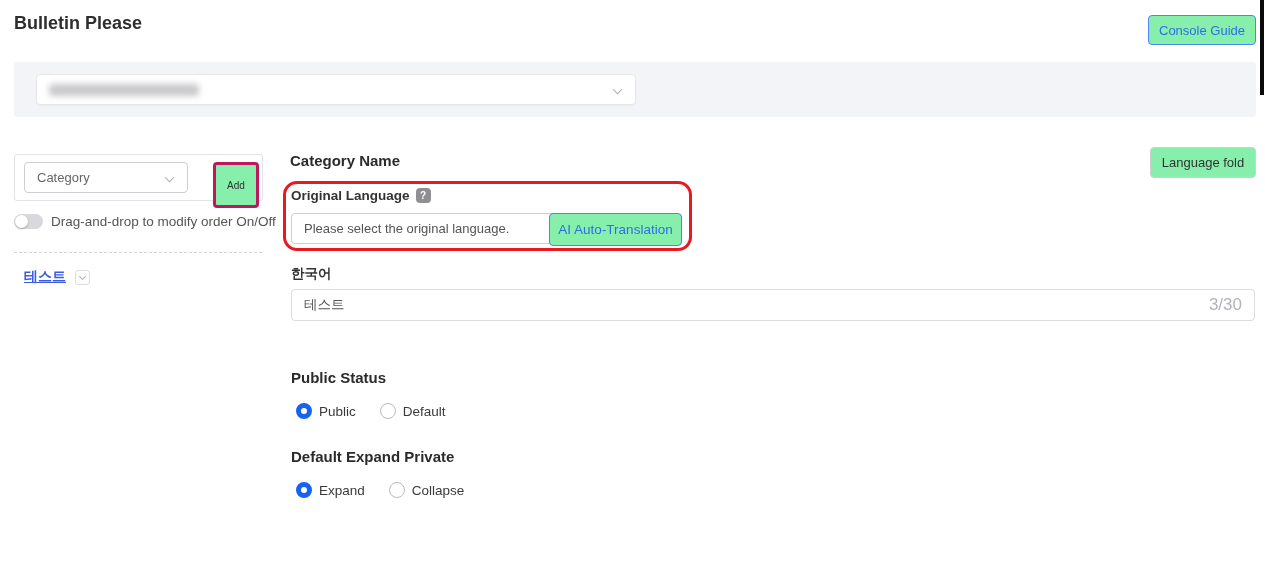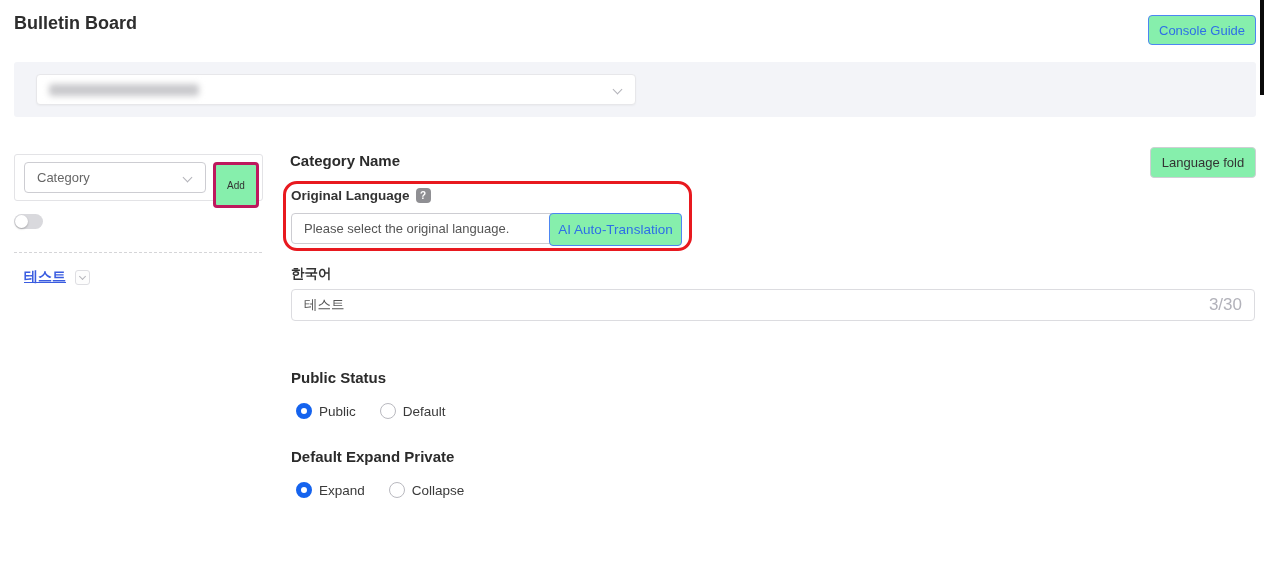--- a/index.html
+++ b/index.html
@@ -25,21 +25,21 @@
               filter:blur(3px); }
   .chev { width:7px; height:7px; border-right:1.6px solid #b3b3ba; border-bottom:1.6px solid #b3b3ba;
           transform:rotate(45deg); display:inline-block; }
   .chev.abs-right { position:absolute; right:14px; top:11px; }
 
   
   .category-box { position:absolute; left:14px; top:154px; width:249px; height:47px;
                   border:1px solid #e3e3e6; border-radius:3px; }
   .select { position:absolute; background:#fff; border:1px solid #cdcdd2; border-radius:4px;
             display:flex; align-items:center; font-size:13px; color:#666; cursor:pointer; }
-  .category-select { left:9px; top:7px; width:182px; height:31px; padding-left:12px; }
+  .category-select { left:9px; top:7px; width:164px; height:31px; padding-left:12px; }
   .add-btn { position:absolute; left:198px; top:7px; width:46px; height:46px;
              border:3px solid #be185d; color:#333; font-size:10px; }
   .toggle-row { position:absolute; left:14px; top:214px; display:flex; align-items:center; gap:8px; }
   .toggle { position:relative; width:29px; height:15px; border-radius:8px; background:#d9d9dd;
             display:inline-block; cursor:pointer; }
   .knob { position:absolute; left:1px; top:1px; width:13px; height:13px; border-radius:50%;
           background:#fff; box-shadow:0 1px 2px rgba(0,0,0,.25); }
   .toggle-label { font-size:13.5px; color:#555; }
   .dashed { position:absolute; left:14px; top:252px; width:248px; border-top:1px dashed #d5d5d8; }
   .cat-item { position:absolute; left:24px; top:268px; display:flex; align-items:center; gap:9px; }
@@ -76,21 +76,21 @@
   .radio-item { display:flex; align-items:center; gap:7px; font-size:13.5px; color:#3a3a3a; cursor:pointer; }
   .radio { width:16px; height:16px; border-radius:50%; background:#fff; }
   .radio.checked { border:5px solid #1563ee; }
   .radio.unchecked { border:1px solid #b9b9bf; }
 </style>
 </head>
 <body>
 
 <div class="app">
 
-  <div class="page-title">Bulletin Board</div>
+  <div class="page-title">Bulletin Please</div>
   <button class="btn btn-blue console-guide">Console Guide</button>
   <div class="scroll-thumb"></div>
 
   <div class="board-panel">
     <div class="board-select">
       <span class="blur-bar"></span>
       <span class="chev abs-right"></span>
     </div>
   </div>
 
@@ -99,20 +99,21 @@
       <span>Category</span>
       <span class="chev abs-right"></span>
     </div>
     <button class="btn add-btn">Add</button>
   </div>
 
   <div class="toggle-row">
     <span class="toggle">
       <span class="knob"></span>
     </span>
+    <span class="toggle-label">Drag-and-drop to modify order On/Off</span>
   </div>
 
   <div class="dashed"></div>
 
   <div class="cat-item">
     <a class="cat-link">테스트</a>
     <span class="mini-chev-btn">
       <span class="chev small"></span>
     </span>
   </div>

